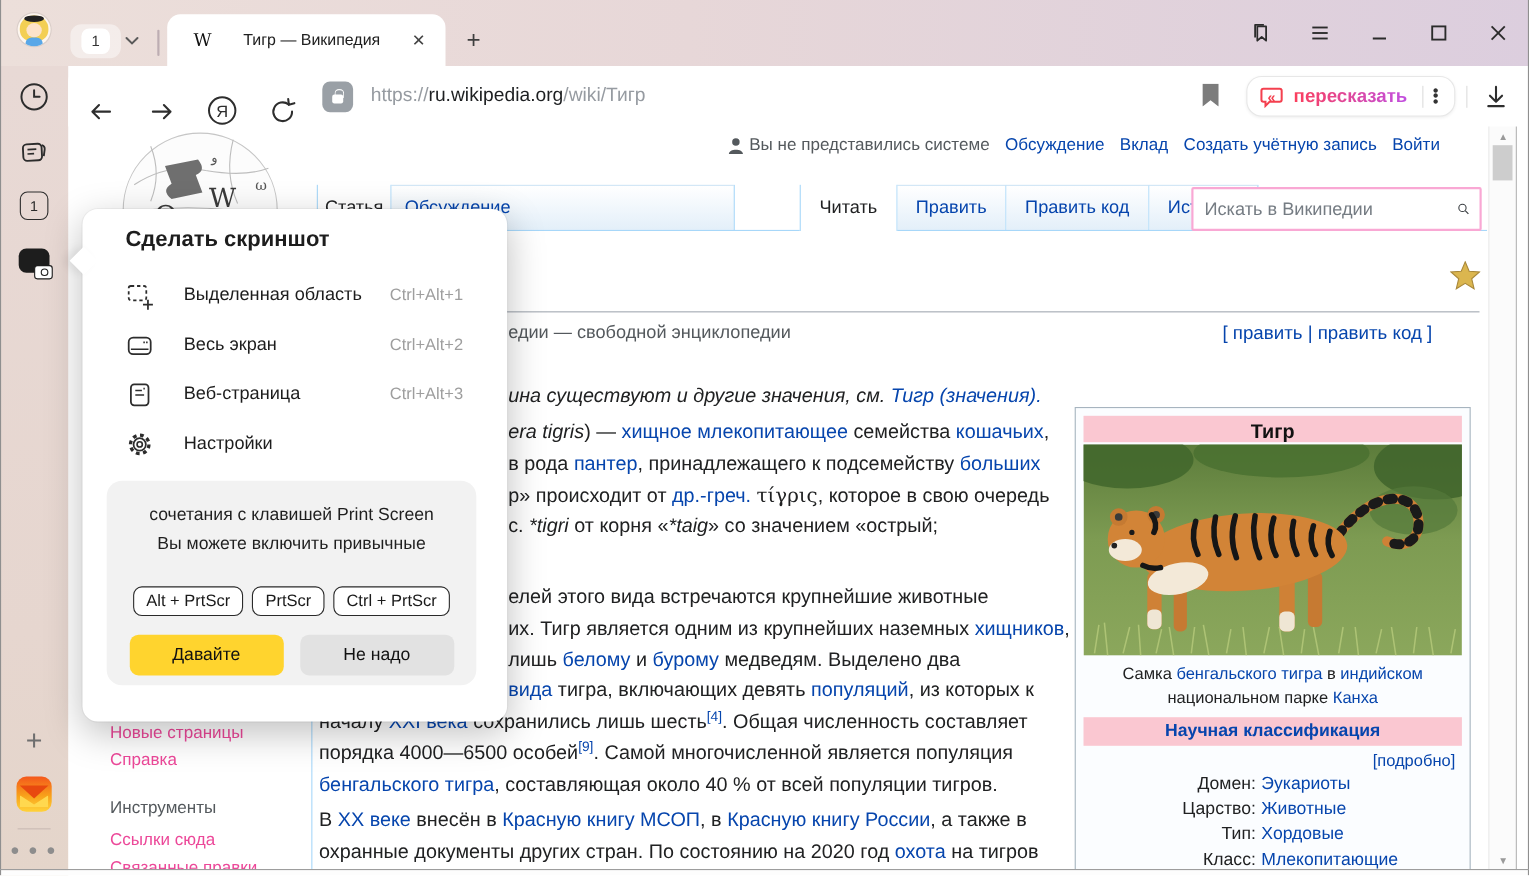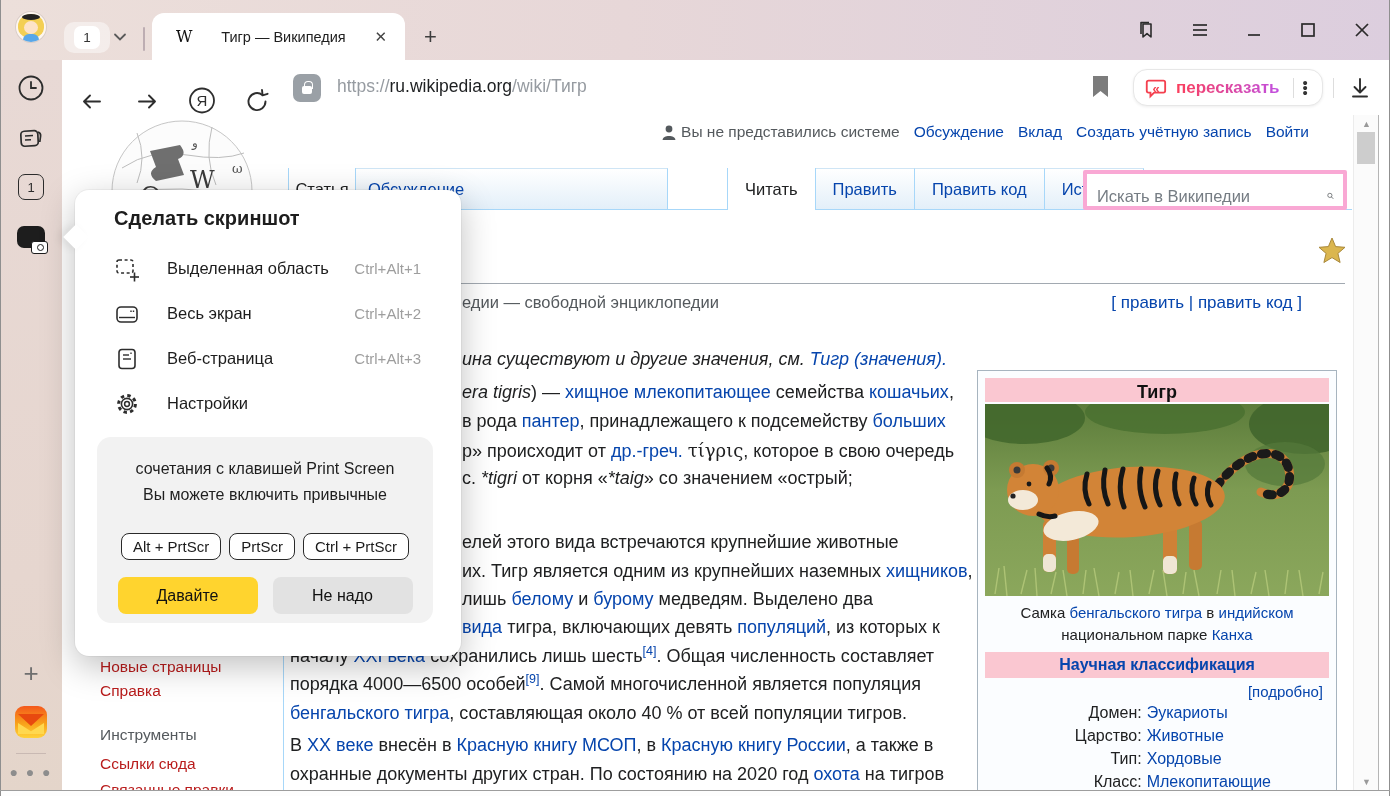--- a/index.html
+++ b/index.html
@@ -104,35 +104,35 @@
     background:linear-gradient(180deg,#ffffff 0%,#e3eff9 100%);
     border-top:1px solid #cfe5f5; border-right:1px solid #a7d7f9; border-bottom:1px solid #a7d7f9;
     display:flex; align-items:center; font-size:16.5px; color:#0645ad; padding-left:12px; }
   .right-tabs { position:absolute; left:665px; top:53px; height:42px; display:flex; }
   .rtab { height:42px; display:flex; align-items:center; padding:0 17px; font-size:16.5px; color:#0645ad;
     background:linear-gradient(180deg,#ffffff 0%,#e3eff9 100%);
     border-top:1px solid #cfe5f5; border-right:1px solid #a7d7f9; border-bottom:1px solid #a7d7f9; }
   .rtab:first-child { border-left:1px solid #a7d7f9; }
   .rtab.active { background:#fff; color:#202122; border-top:none; border-bottom:none; }
   .search-box { position:absolute; left:1021px; top:55px; width:264px; height:40px; background:#fff;
-    border:4px solid #f9a8d4; border-radius:2px; display:flex; align-items:flex-end; }
+    border:2px solid #f9a8d4; border-radius:2px; display:flex; align-items:center; }
   .search-box input { border:none; outline:none; flex:1; font-size:16.5px; color:#333; padding:0 10px;
     font-family:"Liberation Sans", sans-serif; background:transparent; }
   .search-box input::placeholder { color:#757c83; }
 
   .fa-star { position:absolute; left:1256px; top:122px; }
   .h1-rule { position:absolute; left:228px; top:168px; width:1055px; height:1px; background:#a2a9b1; }
   .byline { position:absolute; left:400px; top:178px; font-size:16.5px; color:#54595d; white-space:nowrap; }
   .edit-links { position:absolute; right:50px; top:178px; font-size:17px; color:#0645ad; white-space:nowrap; }
 
   .article-lines { position:absolute; top:0; left:0; }
   .aline { position:absolute; white-space:nowrap; font-size:18px; color:#202122; line-height:29px; }
 
   .wsidebar { position:absolute; left:38px; top:0; font-size:15.5px; }
-  .wsidebar .slink { position:absolute; white-space:nowrap; color:#b91c1c; }
+  .wsidebar .slink { position:absolute; white-space:nowrap; color:#ec4899; }
   .wsidebar .shead { position:absolute; white-space:nowrap; color:#54595d; }
 
   
   .infobox { position:absolute; left:915px; top:255px; width:360px; height:425px; background:#fbfdff;
     border:1px solid #a7b4bf; padding:7px; }
   .ib-band { background:#fac7d1; text-align:center; font-weight:bold; }
   .ib-title { height:24px; line-height:28px; font-size:18px; color:#111; }
   .ib-img { width:344px; height:192px; margin-top:2px; }
   .ib-caption { text-align:center; font-size:15px; line-height:22px; color:#202122; margin-top:6px; }
   .ib-class { height:26px; line-height:26px; font-size:16px; margin-top:6px; }

